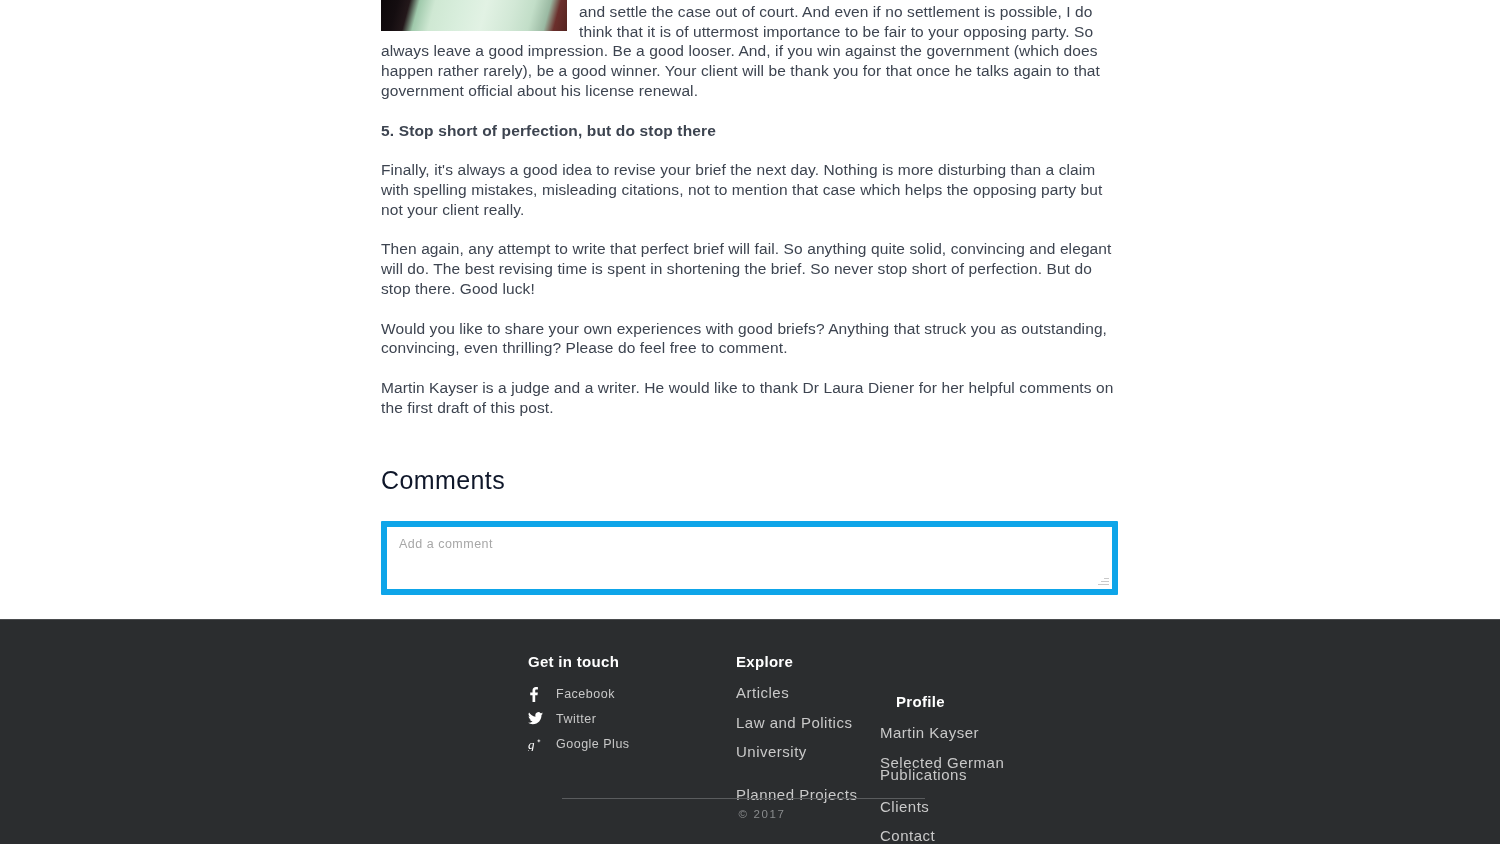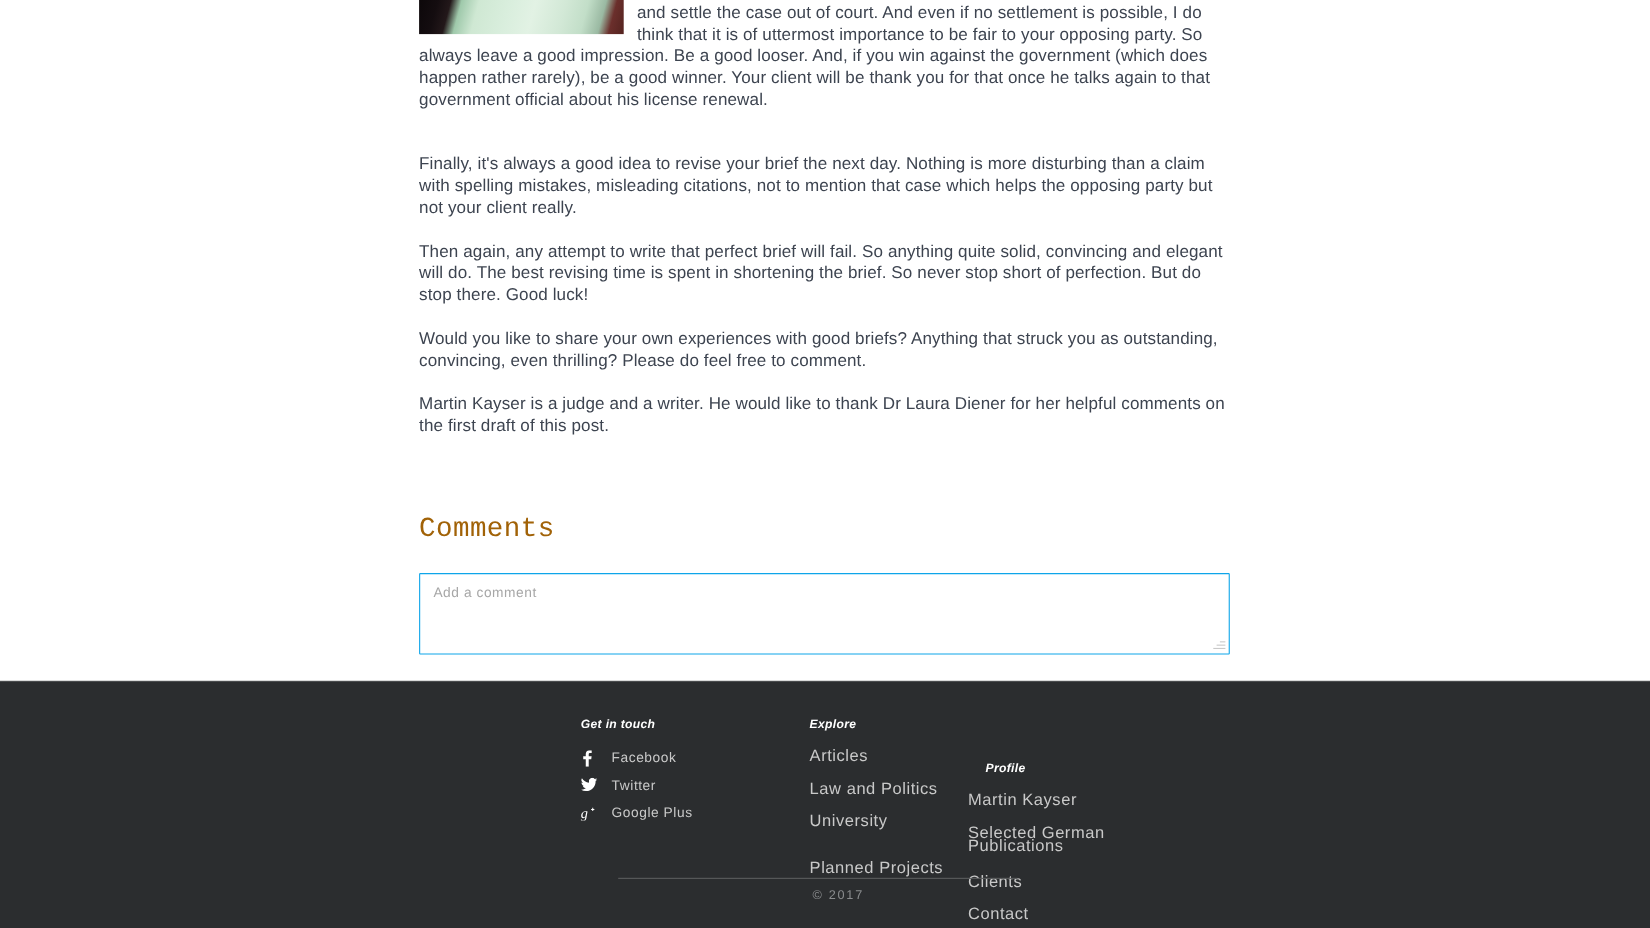--- a/index.html
+++ b/index.html
@@ -75,33 +75,32 @@
     letter-spacing: 0.15px;
   }
 
   .comments-heading {
     position: absolute;
     left: 381px;
     top: 466px;
     margin: 0;
     font-size: 25px;
     font-weight: normal;
-    color: #a16207;
+    color: #0f172a;
     letter-spacing: 0.4px;
-    font-family: Liberation Mono, monospace;
   }
 
   
   .comment-box {
     position: absolute;
     left: 381px;
     top: 521px;
     width: 737px;
     height: 74px;
-    border: 1px solid #0ea5e9;
+    border: 6px solid #0ea5e9;
     background: #ffffff;
     border-radius: 1px;
   }
   .comment-box textarea {
     width: 100%;
     height: 100%;
     border: 0;
     outline: none;
     resize: none;
     padding: 10px 12px;
@@ -153,24 +152,23 @@
   }
 
   .fcol { position: absolute; top: 33px; }
   .fcol-contact { left: 528px; width: 175px; }
   .fcol-explore { left: 736px; width: 160px; }
   .fcol-profile { left: 880px; width: 180px; margin-top: 40px; }
 
   .fcol h4 {
     margin: 0 0 17px 0;
     color: #ffffff;
-    font-size: 11px;
+    font-size: 15px;
     font-weight: bold;
     letter-spacing: 0.3px;
-    font-style: italic;
   }
   .fcol-profile h4 { margin-left: 16px; }
 
   .social-row {
     display: flex;
     align-items: flex-start;
     height: 25px;
     color: #c9c9c9;
     font-size: 12.5px;
     letter-spacing: 0.5px;
@@ -224,20 +222,21 @@
 
   <div class="article">
 
     <div class="lead-wrap">
       <div class="post-photo"></div>
       <p>simply an advice. This is why I tend to think that it is always a good idea to try and settle the case out of court. And even if no settlement is possible, I do think that it is of uttermost importance to be fair to your opposing party. So always leave a good impression. Be a good looser. And, if you win against the government (which does happen rather rarely), be a good winner. Your client will be thank you for that once he talks again to that government official about his license renewal.</p>
     </div>
 
     <div class="p-gap"></div>
 
+    <h3>5. Stop short of perfection, but do stop there</h3>
 
     <div class="p-gap"></div>
 
     <p>Finally, it's always a good idea to revise your brief the next day. Nothing is more disturbing than a claim with spelling mistakes, misleading citations, not to mention that case which helps the opposing party but not your client really.</p>
 
     <div class="p-gap"></div>
 
     <p>Then again, any attempt to write that perfect brief will fail. So anything quite solid, convincing and elegant will do. The best revising time is spent in shortening the brief. So never stop short of perfection. But do stop there. Good luck!</p>
 
     <div class="p-gap"></div>

